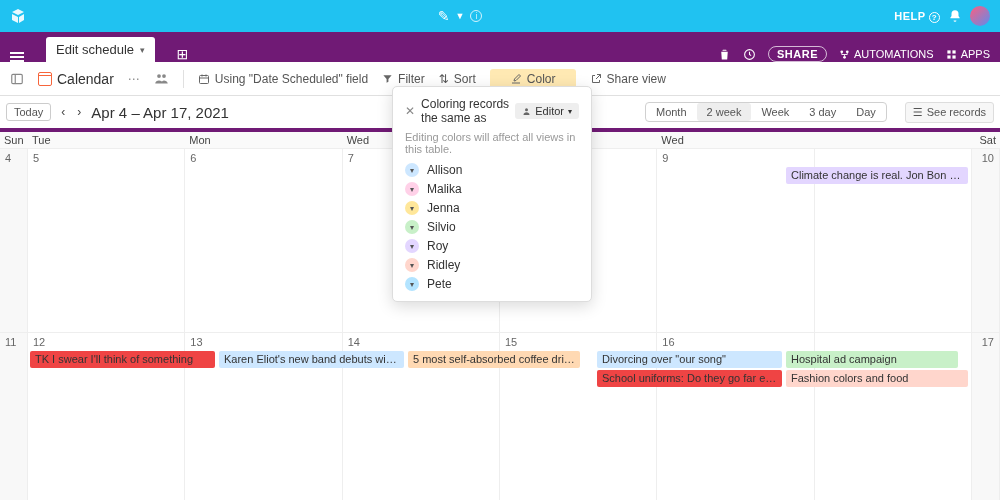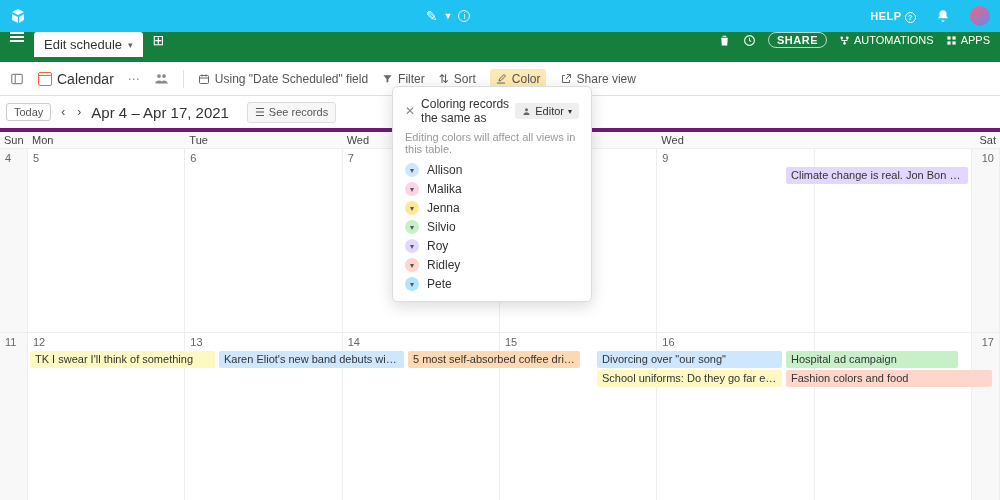--- a/index.html
+++ b/index.html
@@ -1,52 +1,52 @@
 <!DOCTYPE html>
 <html><head>
 <meta charset="utf-8">
 <style>
 *{box-sizing:border-box;margin:0;padding:0;font-family:-apple-system,BlinkMacSystemFont,"Segoe UI",Helvetica,Arial,sans-serif}
 body{width:1000px;height:500px;overflow:hidden;background:#fff;font-size:13px;color:#333}
 .topbar{background:#20c2f1;height:32px;display:flex;align-items:center;color:#fff;padding:0 10px}
 .tb-center{flex:1;display:flex;align-items:center;justify-content:center;gap:6px;font-size:14px}
-.tb-right{display:flex;align-items:center;gap:20px}
+.tb-right{display:flex;align-items:center;gap:8px}
 .tb-right .help{font-size:11px;font-weight:bold;letter-spacing:.5px}
 .avatar{width:20px;height:20px;border-radius:50%;background:linear-gradient(135deg,#ff5e7e,#5b8def)}
-.row2{background:#15803d;height:30px;display:flex;align-items:flex-start;padding:0 10px;gap:10px}
+.row2{background:#701a75;height:30px;display:flex;align-items:flex-end;padding:0 10px;gap:22px}
 .hamb{display:flex;flex-direction:column;gap:2px}
 .hamb span{width:14px;height:2px;background:#fff}
 .tab{background:#fff;border-radius:3px 3px 0 0;padding:5px 10px;display:flex;align-items:center;gap:6px;color:#333;font-size:13px}
 .tab .caret{font-size:9px;color:#666}
 .plus{color:#fff;font-size:14px}
 .row2-right{margin-left:auto;display:flex;align-items:center;gap:12px;color:#fff;font-size:11px}
 .pill{border:1px solid rgba(255,255,255,.7);border-radius:10px;padding:1px 8px;font-weight:bold;letter-spacing:.5px}
 .rlink{display:flex;align-items:center;gap:4px}
 .toolbar{height:34px;border-bottom:1px solid #e0e0e0;display:flex;align-items:center;padding:0 10px;gap:14px;color:#555;font-size:12px}
 .tbtn{display:flex;align-items:center;gap:5px;cursor:pointer}
 .tbtn.cal{font-size:14px;font-weight:500;color:#333}
 .calico{width:14px;height:14px;border:1.5px solid #f7653b;border-radius:2px;position:relative}
 .calico::before{content:"";position:absolute;top:2px;left:0;right:0;height:1.5px;background:#f7653b}
-.tbtn.highlight{background:#ffe9b3;border-radius:3px;padding:3px 5px}
+.tbtn.highlight{background:#ffe9b3;border-radius:3px;padding:3px 20px}
 .dateline{height:32px;display:flex;align-items:center;padding:0 6px;gap:8px}
 .today-btn{border:1px solid #ccc;border-radius:3px;padding:2px 7px;font-size:11px;color:#555;background:#fff}
 .navarr{color:#444;font-size:12px;padding:0 2px;cursor:pointer}
 .daterange{font-size:15px;color:#333}
 .seg{margin-left:auto;display:flex;align-items:center;border:1px solid #d0d0d0;border-radius:4px;overflow:hidden;font-size:11px;color:#555}
 .seg div{padding:3px 10px}
 .seg .sel{background:#eee;border-radius:3px}
 .seerec{margin-left:10px;font-size:11px;color:#555;display:flex;align-items:center;gap:4px;border:1px solid #ddd;background:#f7f7f7;border-radius:3px;padding:3px 7px}
 .dayhead{display:grid;grid-template-columns:28px repeat(6,1fr) 28px;border-top:4px solid #701a75;border-bottom:1px solid #eee;font-size:11px;color:#444;background:#fafafa}
 .dayhead div{padding:2px 4px}
 .grid{display:grid;grid-template-columns:28px repeat(6,1fr) 28px}
 .cell{border-right:1px solid #eee;border-bottom:1px solid #eee;min-height:184px;position:relative;background:#fff;font-size:11px;color:#666}
 .cell.edge{background:#f8f8f8}
 .cell .dn{position:absolute;top:3px;left:5px}
 .event{position:absolute;height:17px;line-height:17px;font-size:11px;border-radius:2px;padding:0 5px;white-space:nowrap;overflow:hidden;text-overflow:ellipsis;color:#333}
-.ev-yellow{background:#fef9c3}
+.ev-yellow{background:#ef4444}
 .ev-blue{background:#cde7ff}
 .ev-orange{background:#ffd9b3}
 .ev-purple{background:#e3d6ff}
 .ev-green{background:#c8f0c8}
 .ev-salmon{background:#ffd6cc}
 .popover{position:absolute;left:392px;top:86px;width:200px;background:#fff;border:1px solid #ddd;border-radius:5px;box-shadow:0 4px 16px rgba(0,0,0,.15);padding:10px 12px;z-index:50;font-size:12px;color:#333}
 .pop-row1{display:flex;align-items:center;gap:6px;margin-bottom:6px}
 .pop-x{color:#888;font-size:12px;cursor:pointer}
 .pop-chip{background:#eee;border-radius:3px;padding:2px 7px;font-size:11px;display:flex;align-items:center;gap:4px}
 .pop-sub{font-size:11px;color:#999;margin-bottom:8px}
@@ -178,30 +178,37 @@
       </svg>
     <span>Share view</span>
   </div>
 </div>
 
 <div class="dateline">
   <div class="today-btn">Today</div>
   <span class="navarr">‹</span>
   <span class="navarr">›</span>
   <span class="daterange">Apr 4 – Apr 17, 2021</span>
+  <div class="seg">
+    <div>Month</div>
+    <div class="sel">2 week</div>
+    <div>Week</div>
+    <div>3 day</div>
+    <div>Day</div>
+  </div>
   <div class="seerec">
     <span>☰</span>
     <span>See records</span>
   </div>
 </div>
 
 <div class="dayhead">
   <div>Sun</div>
+    <div>Tue</div>
     <div>Mon</div>
-    <div>Tue</div>
     <div>Wed</div>
     <div>Thu</div>
     <div>Wed</div>
     <div></div>
     <div style="text-align:right">Sat</div>
 </div>
 
 <div style="position:relative">
 <div class="grid">
   <div class="cell edge">
@@ -254,21 +261,21 @@
   <div class="cell edge">
         <span class="dn" style="left:auto;right:5px">17</span>
       </div>
 </div>
 <div class="event ev-yellow" style="left:30px;top:18px;width:185px">TK I swear I'll think of something</div>
 <div class="event ev-blue" style="left:219px;top:18px;width:185px">Karen Eliot's new band debuts with "Best of"</div>
 <div class="event ev-orange" style="left:408px;top:18px;width:172px">5 most self-absorbed coffee drinks</div>
 <div class="event ev-blue" style="left:597px;top:18px;width:185px">Divorcing over "our song"</div>
 <div class="event ev-yellow" style="left:597px;top:37px;width:185px">School uniforms: Do they go far enough?</div>
 <div class="event ev-green" style="left:786px;top:18px;width:172px">Hospital ad campaign</div>
-<div class="event ev-salmon" style="left:786px;top:37px;width:206px">Fashion colors and food</div>
+<div class="event ev-salmon" style="left:786px;top:37px;width:182px">Fashion colors and food</div>
 </div>
 
 <div class="popover">
   <div class="pop-row1">
     <span class="pop-x">✕</span>
     <span>Coloring records the same as</span>
     <span class="pop-chip">
       <svg width="9" height="9" viewBox="0 0 24 24" fill="#666">
           <circle cx="12" cy="7" r="4"></circle>
           <path d="M4 21c0-4 4-7 8-7s8 3 8 7"></path>

